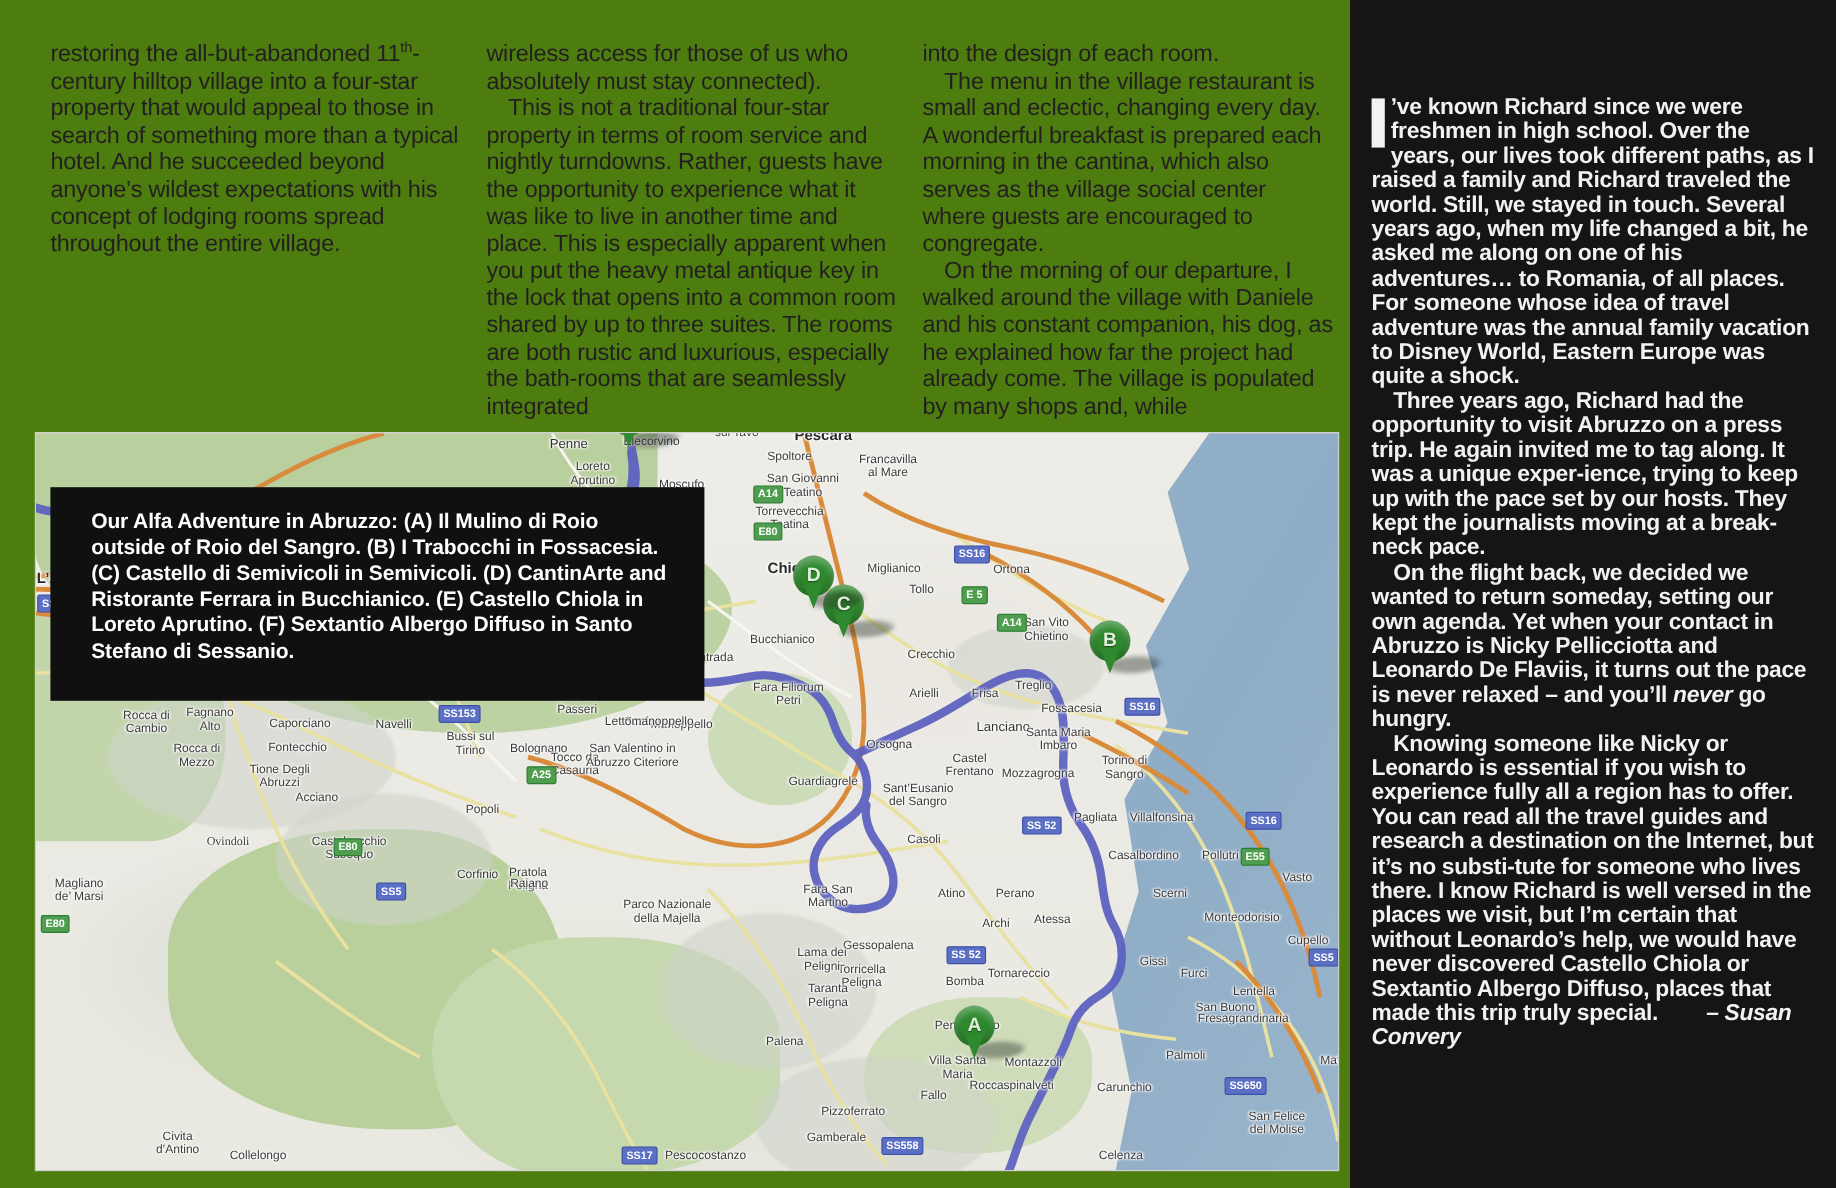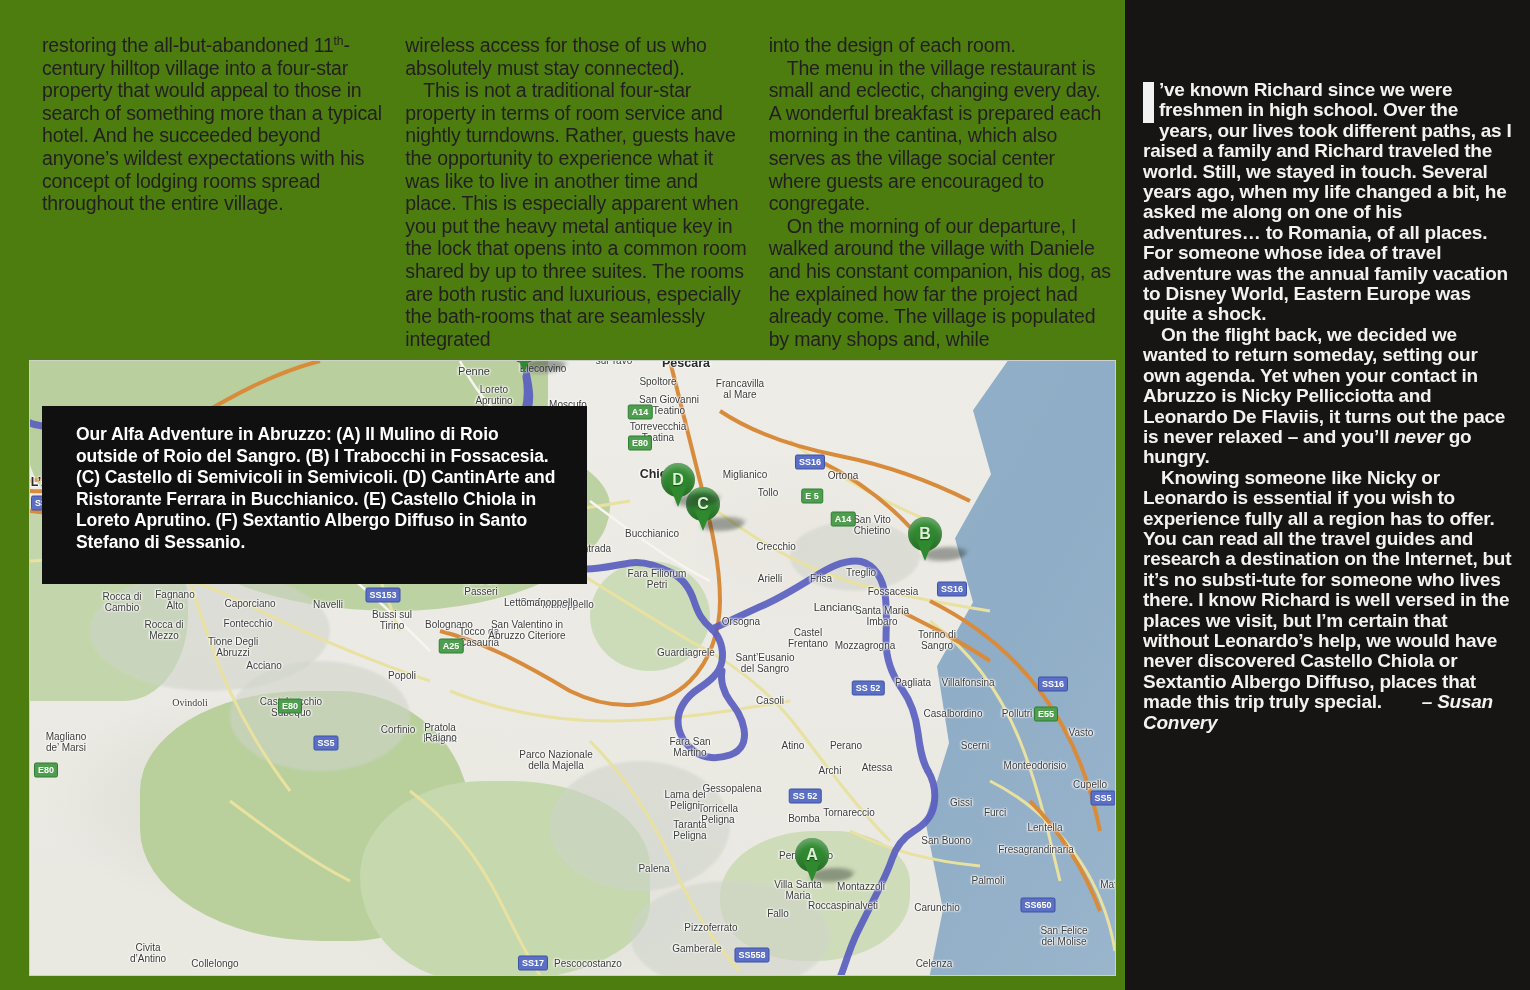--- a/index.html
+++ b/index.html
@@ -410,21 +410,21 @@
             <div class="plabel" style="left: 702px; top: 427px; transform: translate(-50%, -50%);">Gessopalena</div>
             <div class="plabel" style="left: 819px; top: 451px; transform: translate(-50%, -50%);">Tornareccio</div>
             <div class="plabel two" style="left: 688px; top: 453px; transform: translate(-50%, -50%);">Torricella<br>Peligna</div>
             <div class="plabel" style="left: 774px; top: 457px; transform: translate(-50%, -50%);">Bomba</div>
             <div class="plabel" style="left: 931px; top: 441px; transform: translate(-50%, -50%);">Gissi</div>
             <div class="plabel" style="left: 965px; top: 451px; transform: translate(-50%, -50%);">Furci</div>
             <div class="plabel" style="left: 1015px; top: 466px; transform: translate(-50%, -50%);">Lentella</div>
             <div class="plabel two" style="left: 655px; top: 439px; transform: translate(-50%, -50%);">Lama dei<br>Peligni</div>
             <div class="plabel two" style="left: 660px; top: 469px; transform: translate(-50%, -50%);">Taranta<br>Peligna</div>
             <div class="plabel" style="left: 776px; top: 494px; transform: translate(-50%, -50%);">Pennadomo</div>
-            <div class="plabel" style="left: 916px; top: 479px; transform: translate(-50%, -50%); text-align: center;">San Buono</div>
+            <div class="plabel" style="left: 991px; top: 479px; transform: translate(-50%, -50%); text-align: center;">San Buono</div>
             <div class="plabel" style="left: 1006px; top: 488px; transform: translate(-50%, -50%);">Fresagrandinaria</div>
             <div class="plabel" style="left: 624px; top: 507px; transform: translate(-50%, -50%);">Palena</div>
             <div class="plabel two" style="left: 768px; top: 529px; transform: translate(-50%, -50%);">Villa Santa<br>Maria</div>
             <div class="plabel" style="left: 831px; top: 525px; transform: translate(-50%, -50%);">Montazzoli</div>
             <div class="plabel" style="left: 958px; top: 519px; transform: translate(-50%, -50%);">Palmoli</div>
             <div class="plabel" style="left: 1048px; top: 523px; transform: translate(-50%, -50%); margin-left: 40px;">Mafalda</div>
             <div class="plabel" style="left: 748px; top: 552px; transform: translate(-50%, -50%);">Fallo</div>
             <div class="plabel" style="left: 813px; top: 544px; transform: translate(-50%, -50%);">Roccaspinalveti</div>
             <div class="plabel" style="left: 907px; top: 546px; transform: translate(-50%, -50%);">Carunchio</div>
             <div class="plabel" style="left: 681px; top: 566px; transform: translate(-50%, -50%);">Pizzoferrato</div>
@@ -498,18 +498,19 @@
       <p>Our Alfa Adventure in Abruzzo: (A) Il Mulino di Roio outside of Roio del Sangro. (B) I Trabocchi in Fossacesia. (C) Castello di Semivicoli in Semivicoli. (D) CantinArte and Ristorante Ferrara in Bucchianico. (E) Castello Chiola in Loreto Aprutino. (F) Sextantio Albergo Diffuso in Santo Stefano di Sessanio.</p>
     </div>
   </div>
 
   <div class="sidebar">
     <div class="sb-topbar"></div>
 
 
     <div class="sb-body">
       <p><span class="dropcap"></span><span>’ve known Richard since we were freshmen in high school. Over the years, our lives took different paths, as I raised a family and Richard traveled the world. Still, we stayed in touch. Several years ago, when my life changed a bit, he asked me along on one of his adventures… to Romania, of all places. For someone whose idea of travel adventure was the annual family vacation to Disney World, Eastern Europe was quite a shock.</span></p>
+      <p class="indent">Three years ago, Richard had the opportunity to visit Abruzzo on a press trip. He again invited me to tag along. It was a unique exper-ience, trying to keep up with the pace set by our hosts. They kept the journalists moving at a break-neck pace.</p>
       <p class="indent"><span>On the flight back, we decided we wanted to return someday, setting our own agenda. Yet when your contact in Abruzzo is Nicky Pellicciotta and Leonardo De Flaviis, it turns out the pace is never relaxed – and you’ll </span><em>never</em><span> go hungry.</span></p>
       <p class="indent"><span>Knowing someone like Nicky or Leonardo is essential if you wish to experience fully all a region has to offer. You can read all the travel guides and research a destination on the Internet, but it’s no substi-tute for someone who lives there. I know Richard is well versed in the places we visit, but I’m certain that without Leonardo’s help, we would have never discovered Castello Chiola or Sextantio Albergo Diffuso, places that made this trip truly special.</span><span class="byline" style="padding-left:40px;">– Susan Convery</span></p>
     </div>
   </div>
 
 </div>
 
 </body></html>

